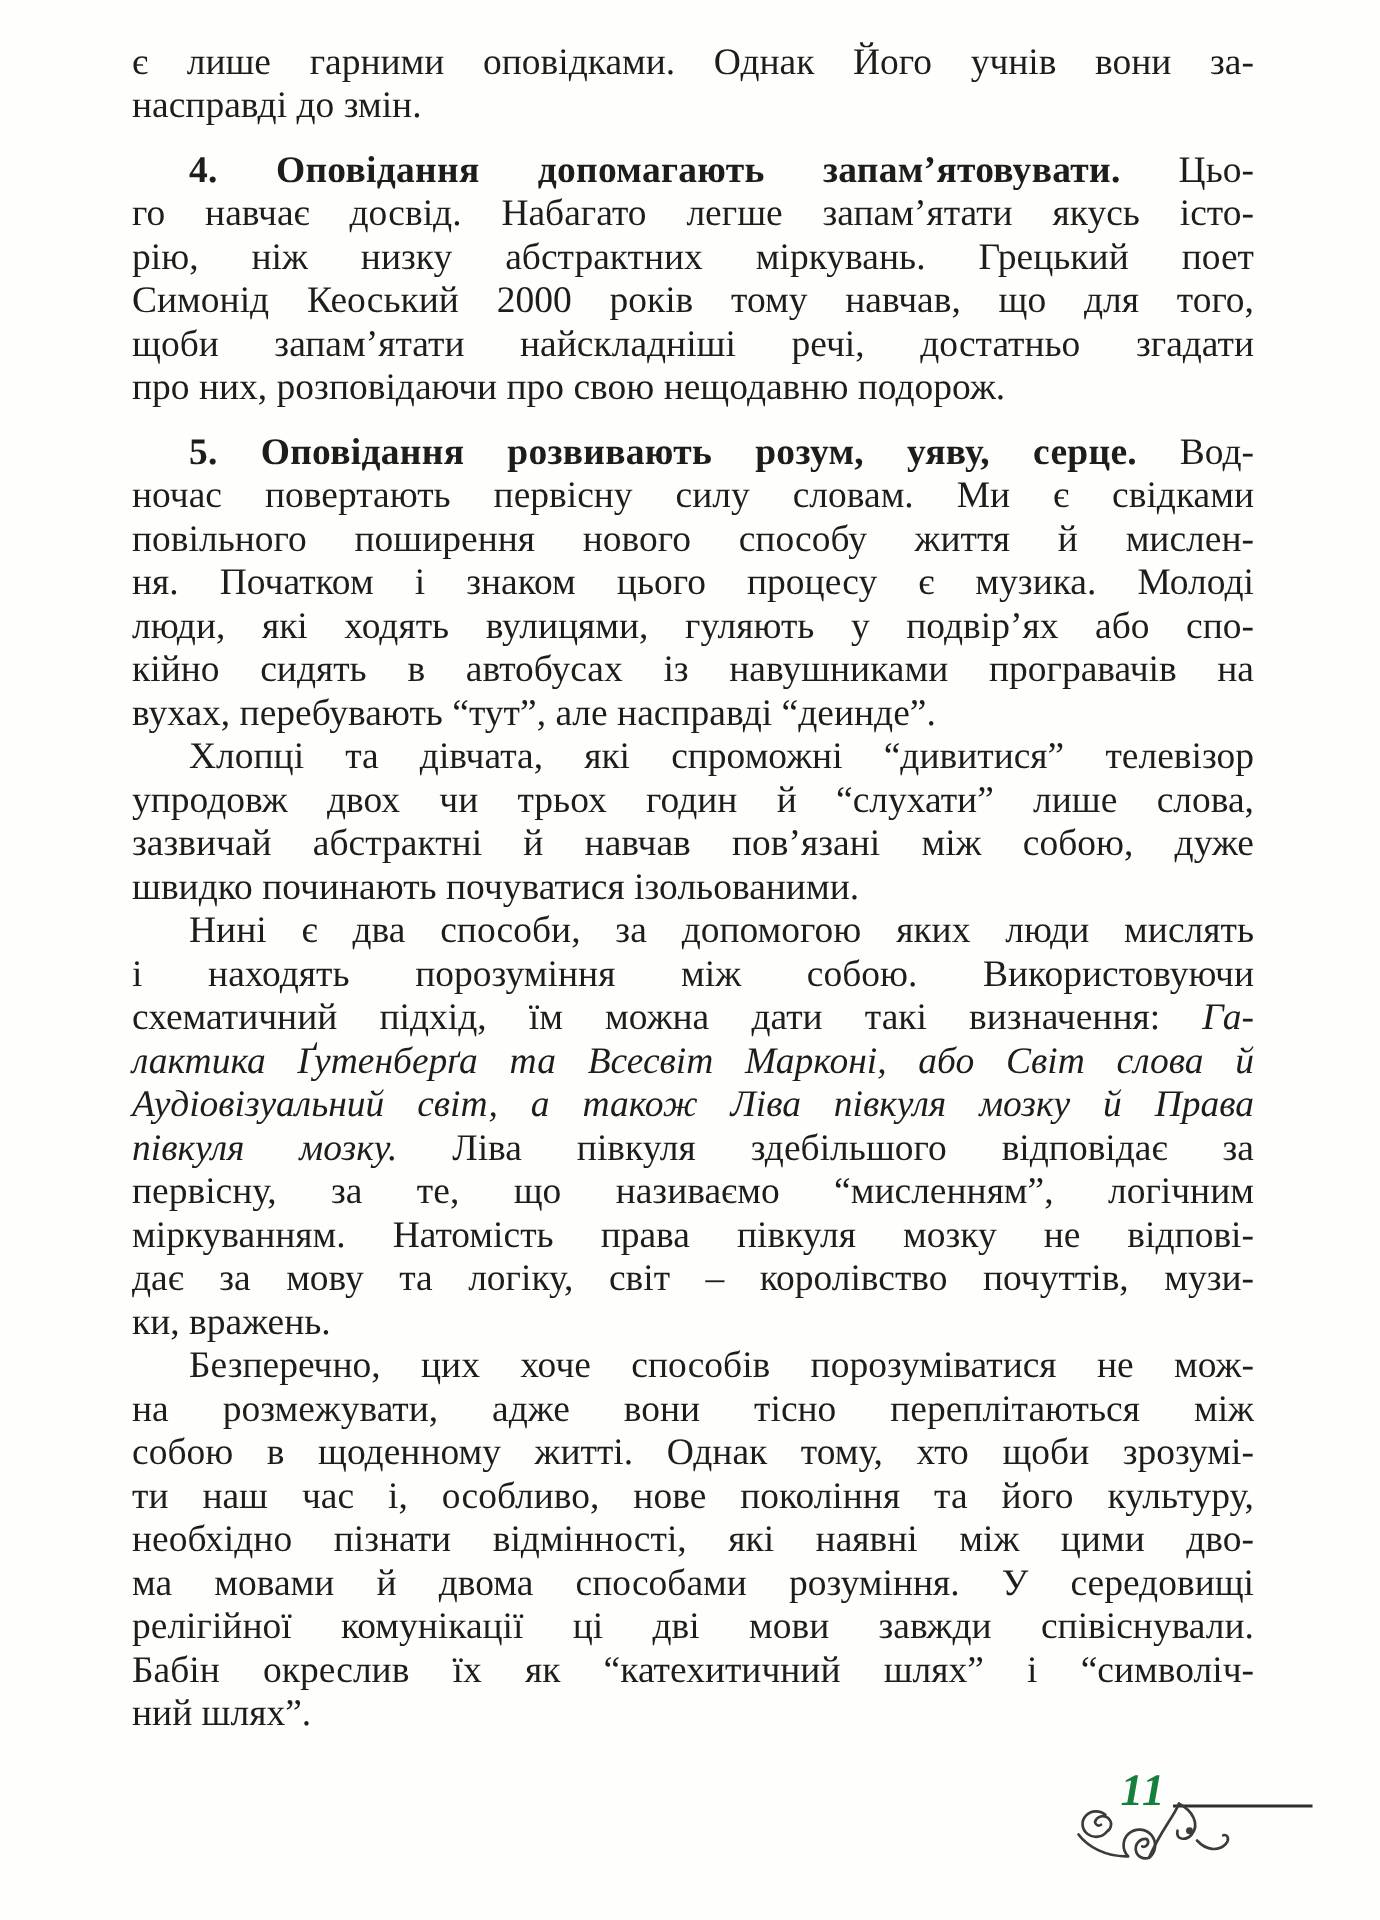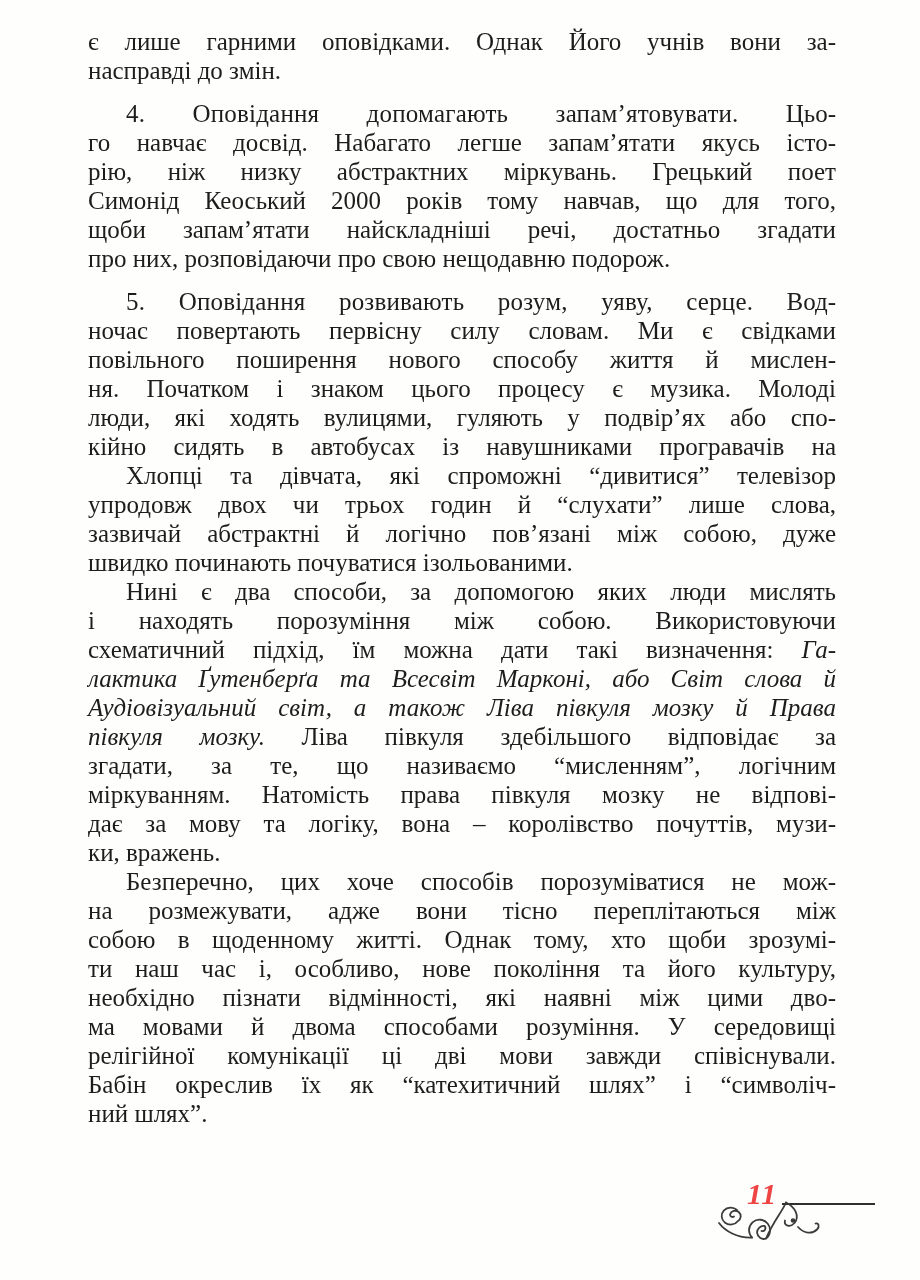--- a/index.html
+++ b/index.html
@@ -27,39 +27,39 @@
   .para { margin: 0; }
   .para.space-before { margin-top: 14px; }
   .line {
     text-align: justify;
     text-align-last: justify;
     white-space: normal;
   }
   .line.last { text-align-last: left; }
   .line.indent { text-indent: 38px; }
   .run { font-weight: 400; font-style: normal; }
-  .run.bold { font-weight: 400; letter-spacing: 0.2px; }
+  .run.bold { font-weight: 700; letter-spacing: 0.2px; }
   .run.italic { font-style: italic; }
   .footer {
     position: absolute;
     left: 0;
     top: 1178px;
     width: 920px;
     height: 80px;
   }
   .page-number {
     position: absolute;
     left: 747px;
     top: 2px;
     font-size: 30px;
     line-height: 28px;
     font-weight: 700;
     font-style: italic;
     letter-spacing: 1px;
-    color: #ef4444;
+    color: #15803d;
   }
   .footer-rule {
     position: absolute;
     left: 782px;
     top: 25px;
     width: 93px;
     height: 2.4px;
     background: #2f2f2f;
   }
   .flourish {
@@ -89,37 +89,38 @@
         <div class="line"><span class="run">щоби запам’ятати найскладніші речі, достатньо згадати</span></div>
         <div class="line last"><span class="run">про них, розповідаючи про свою нещодавню подорож.</span></div>
       </div>
       <div class="para space-before">
         <div class="line indent"><span class="run bold">5. Оповідання розвивають розум, уяву, серце.</span><span class="run"> Вод-</span></div>
         <div class="line"><span class="run">ночас повертають первісну силу словам. Ми є свідками</span></div>
         <div class="line"><span class="run">повільного поширення нового способу життя й мислен-</span></div>
         <div class="line"><span class="run">ня. Початком і знаком цього процесу є музика. Молоді</span></div>
         <div class="line"><span class="run">люди, які ходять вулицями, гуляють у подвір’ях або спо-</span></div>
         <div class="line"><span class="run">кійно сидять в автобусах із навушниками програвачів на</span></div>
+        <div class="line last"><span class="run">вухах, перебувають “тут”, але насправді “деинде”.</span></div>
       </div>
       <div class="para">
         <div class="line indent"><span class="run">Хлопці та дівчата, які спроможні “дивитися” телевізор</span></div>
         <div class="line"><span class="run">упродовж двох чи трьох годин й “слухати” лише слова,</span></div>
-        <div class="line"><span class="run">зазвичай абстрактні й логічно пов’язані між собою, дуже</span></div>
+        <div class="line"><span class="run">зазвичай абстрактні й навчав пов’язані між собою, дуже</span></div>
         <div class="line last"><span class="run">швидко починають почуватися ізольованими.</span></div>
       </div>
       <div class="para">
         <div class="line indent"><span class="run">Нині є два способи, за допомогою яких люди мислять</span></div>
         <div class="line"><span class="run">і находять порозуміння між собою. Використовуючи</span></div>
         <div class="line"><span class="run">схематичний підхід, їм можна дати такі визначення: </span><span class="run italic">Га-</span></div>
         <div class="line"><span class="run italic">лактика Ґутенберґа та Всесвіт Марконі, або Світ слова й</span></div>
         <div class="line"><span class="run italic">Аудіовізуальний світ, а також Ліва півкуля мозку й Права</span></div>
         <div class="line"><span class="run italic">півкуля мозку.</span><span class="run"> Ліва півкуля здебільшого відповідає за</span></div>
-        <div class="line"><span class="run">згадати, за те, що називаємо “мисленням”, логічним</span></div>
+        <div class="line"><span class="run">первісну, за те, що називаємо “мисленням”, логічним</span></div>
         <div class="line"><span class="run">міркуванням. Натомість права півкуля мозку не відпові-</span></div>
-        <div class="line"><span class="run">дає за мову та логіку, вона – королівство почуттів, музи-</span></div>
+        <div class="line"><span class="run">дає за мову та логіку, світ – королівство почуттів, музи-</span></div>
         <div class="line last"><span class="run">ки, вражень.</span></div>
       </div>
       <div class="para">
         <div class="line indent"><span class="run">Безперечно, цих хоче способів порозуміватися не мож-</span></div>
         <div class="line"><span class="run">на розмежувати, адже вони тісно переплітаються між</span></div>
         <div class="line"><span class="run">собою в щоденному житті. Однак тому, хто щоби зрозумі-</span></div>
         <div class="line"><span class="run">ти наш час і, особливо, нове покоління та його культуру,</span></div>
         <div class="line"><span class="run">необхідно пізнати відмінності, які наявні між цими дво-</span></div>
         <div class="line"><span class="run">ма мовами й двома способами розуміння. У середовищі</span></div>
         <div class="line"><span class="run">релігійної комунікації ці дві мови завжди співіснували.</span></div>

